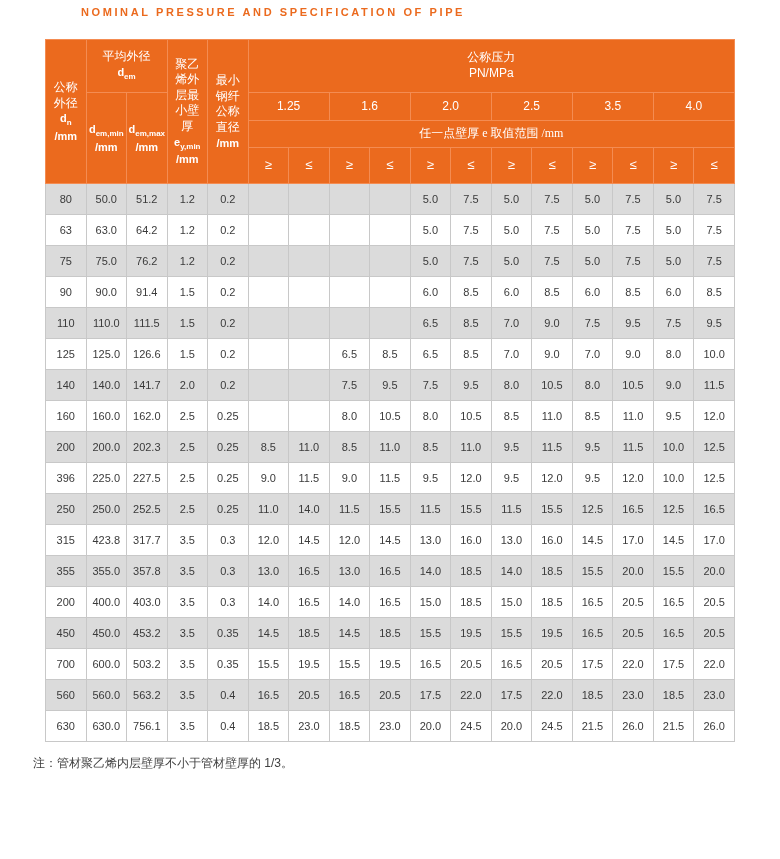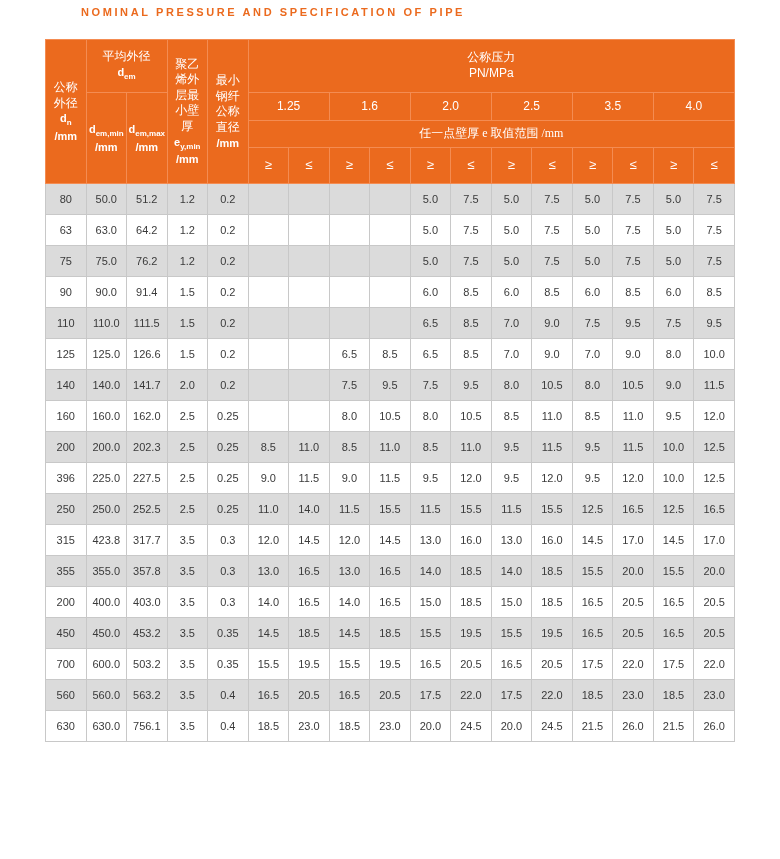--- a/index.html
+++ b/index.html
@@ -487,13 +487,14 @@
           <td>20.0</td>
           <td>24.5</td>
           <td>21.5</td>
           <td>26.0</td>
           <td>21.5</td>
           <td>26.0</td>
         </tr>
       </tbody>
   </table>
 
+  <div class="note">注：管材聚乙烯内层壁厚不小于管材壁厚的 1/3。</div>
 </div>
 
 </body></html>

